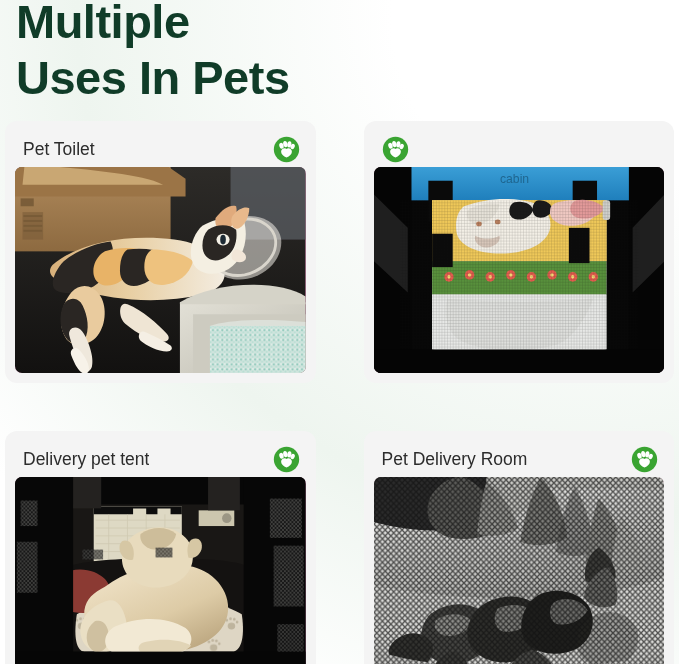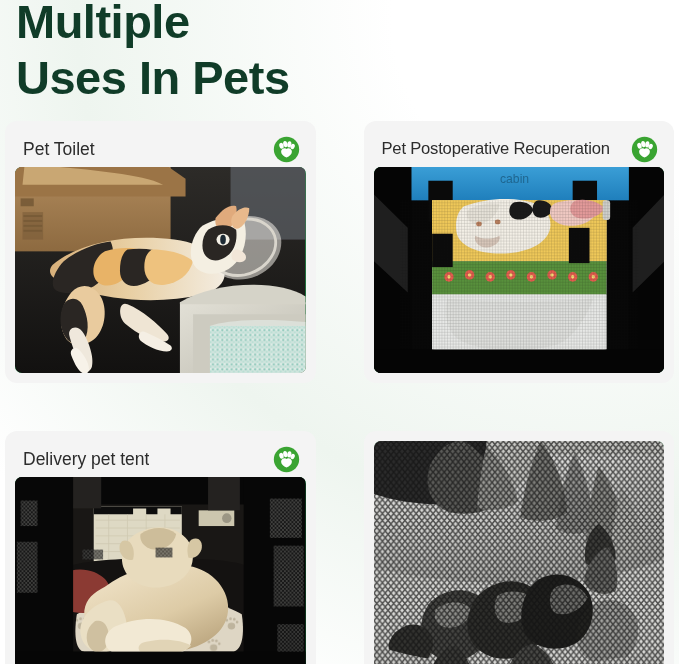--- a/index.html
+++ b/index.html
@@ -76,21 +76,21 @@
     flex: 0 0 auto;
     width: 27px;
     height: 27px;
     display: block;
   }
   .photo {
     flex: 1 1 auto;
     border-radius: 7px;
     overflow: hidden;
     position: relative;
-    background: #22c55e;
+    background: #f9a8d4;
   }
   .photo svg { display: block; width: 100%; height: 100%; }
 </style>
 </head>
 <body>
 
 <div class="page">
 
   <div class="heading">Multiple
 Uses In Pets</div>
@@ -175,21 +175,20 @@
           <path d="M176 138c20-12 50-18 78-18 22 0 44 4 56 12v8H176z" fill="#d5d3c8"></path>
           <path d="M190 150h120v60H190z" fill="#cdcbc0"></path>
           <rect x="208" y="162" width="102" height="48" fill="url(#litter)"></rect>
           <path d="M208 162c18-6 58-8 102-4v4H208z" fill="#e6efe9" opacity="0.6"></path>
         </svg>
       </div>
     </div>
 
     <div class="card">
       <div class="card-head">
-        <span class="card-title tight">Pet Postoperative Recuperation</span>
         <span class="paw">
           <svg viewBox="0 0 32 32" xmlns="http://www.w3.org/2000/svg">
             <circle cx="16" cy="16" r="15" fill="#3aa432"></circle>
             <ellipse cx="10.0" cy="11.6" rx="2.5" ry="3.5" fill="#ffffff" transform="rotate(-18 10.0 11.6)"></ellipse>
             <ellipse cx="14.5" cy="9.6" rx="2.5" ry="3.7" fill="#ffffff" transform="rotate(-6 14.5 9.6)"></ellipse>
             <ellipse cx="19.3" cy="9.9" rx="2.5" ry="3.7" fill="#ffffff" transform="rotate(8 19.3 9.9)"></ellipse>
             <ellipse cx="23.3" cy="12.4" rx="2.4" ry="3.3" fill="#ffffff" transform="rotate(22 23.3 12.4)"></ellipse>
             <path d="M16 25.6c-3.6-1.9-6.4-3.9-6.4-7.0 0-2.4 2.0-4.0 4.2-4.0 1.0 0 1.8 0.4 2.2 0.9 0.4-0.5 1.2-0.9 2.2-0.9 2.2 0 4.2 1.6 4.2 4.0 0 3.1-2.8 5.1-6.4 7.0z" fill="#ffffff"></path>
           </svg>
         </span>
@@ -333,20 +332,33 @@
           <rect x="72" y="74" width="22" height="10" fill="url(#mesh3)" opacity="0.7"></rect>
           <rect x="150" y="72" width="18" height="10" fill="url(#mesh3)" opacity="0.7"></rect>
           <rect x="0" y="178" width="310" height="32" fill="#060606"></rect>
           <rect x="62" y="0" width="30" height="32" fill="#242220"></rect>
           <rect x="206" y="0" width="34" height="34" fill="#242220"></rect>
         </svg>
       </div>
     </div>
 
     <div class="card">
+      <div class="card-head">
+        <span class="card-title">Pet Delivery Room</span>
+        <span class="paw">
+          <svg viewBox="0 0 32 32" xmlns="http://www.w3.org/2000/svg">
+            <circle cx="16" cy="16" r="15" fill="#3aa432"></circle>
+            <ellipse cx="10.0" cy="11.6" rx="2.5" ry="3.5" fill="#ffffff" transform="rotate(-18 10.0 11.6)"></ellipse>
+            <ellipse cx="14.5" cy="9.6" rx="2.5" ry="3.7" fill="#ffffff" transform="rotate(-6 14.5 9.6)"></ellipse>
+            <ellipse cx="19.3" cy="9.9" rx="2.5" ry="3.7" fill="#ffffff" transform="rotate(8 19.3 9.9)"></ellipse>
+            <ellipse cx="23.3" cy="12.4" rx="2.4" ry="3.3" fill="#ffffff" transform="rotate(22 23.3 12.4)"></ellipse>
+            <path d="M16 25.6c-3.6-1.9-6.4-3.9-6.4-7.0 0-2.4 2.0-4.0 4.2-4.0 1.0 0 1.8 0.4 2.2 0.9 0.4-0.5 1.2-0.9 2.2-0.9 2.2 0 4.2 1.6 4.2 4.0 0 3.1-2.8 5.1-6.4 7.0z" fill="#ffffff"></path>
+          </svg>
+        </span>
+      </div>
       <div class="photo">
         <svg viewBox="0 0 310 210" preserveAspectRatio="none" xmlns="http://www.w3.org/2000/svg">
           <defs>
             <pattern id="mesh4" width="6" height="6" patternUnits="userSpaceOnUse">
               <rect width="6" height="6" fill="none"></rect>
               <path d="M0 0l6 6M6 0l-6 6" stroke="#111111" stroke-width="1.4" opacity="0.85"></path>
             </pattern>
             <linearGradient id="bedg" x1="0" y1="0" x2="0.4" y2="1">
               <stop offset="0" stop-color="#ececea"></stop>
                 <stop offset="1" stop-color="#b9b9b6"></stop>

